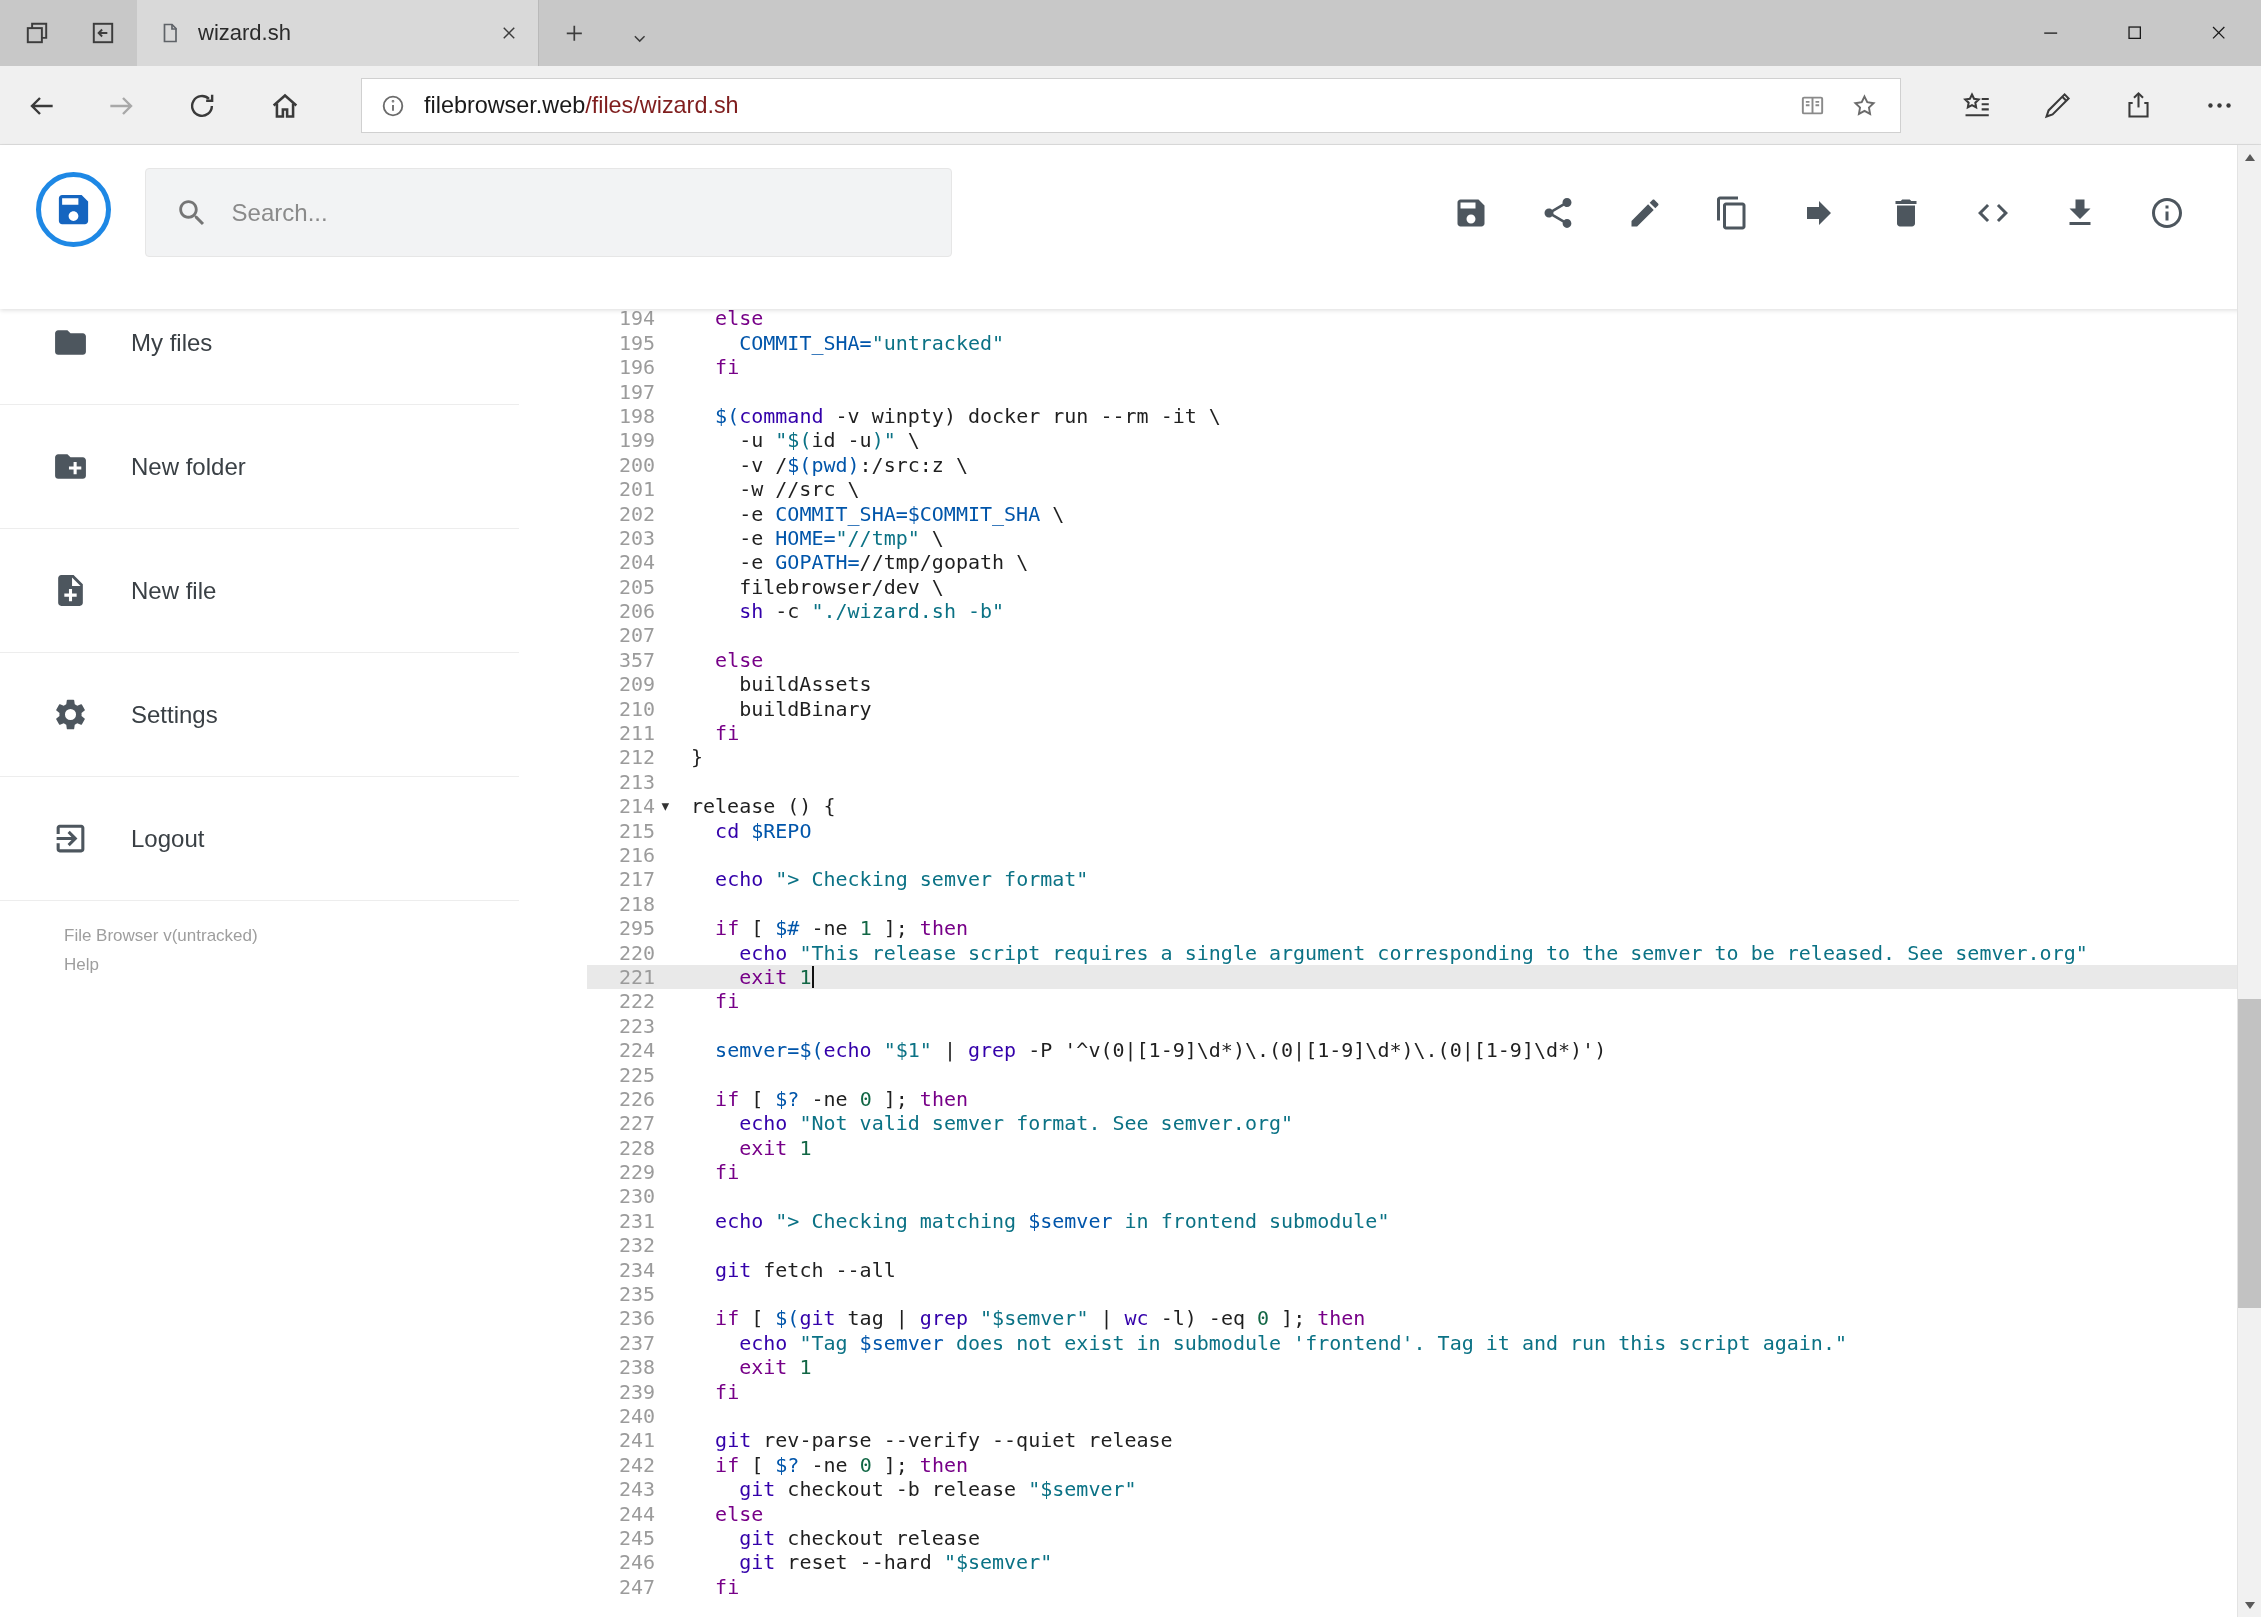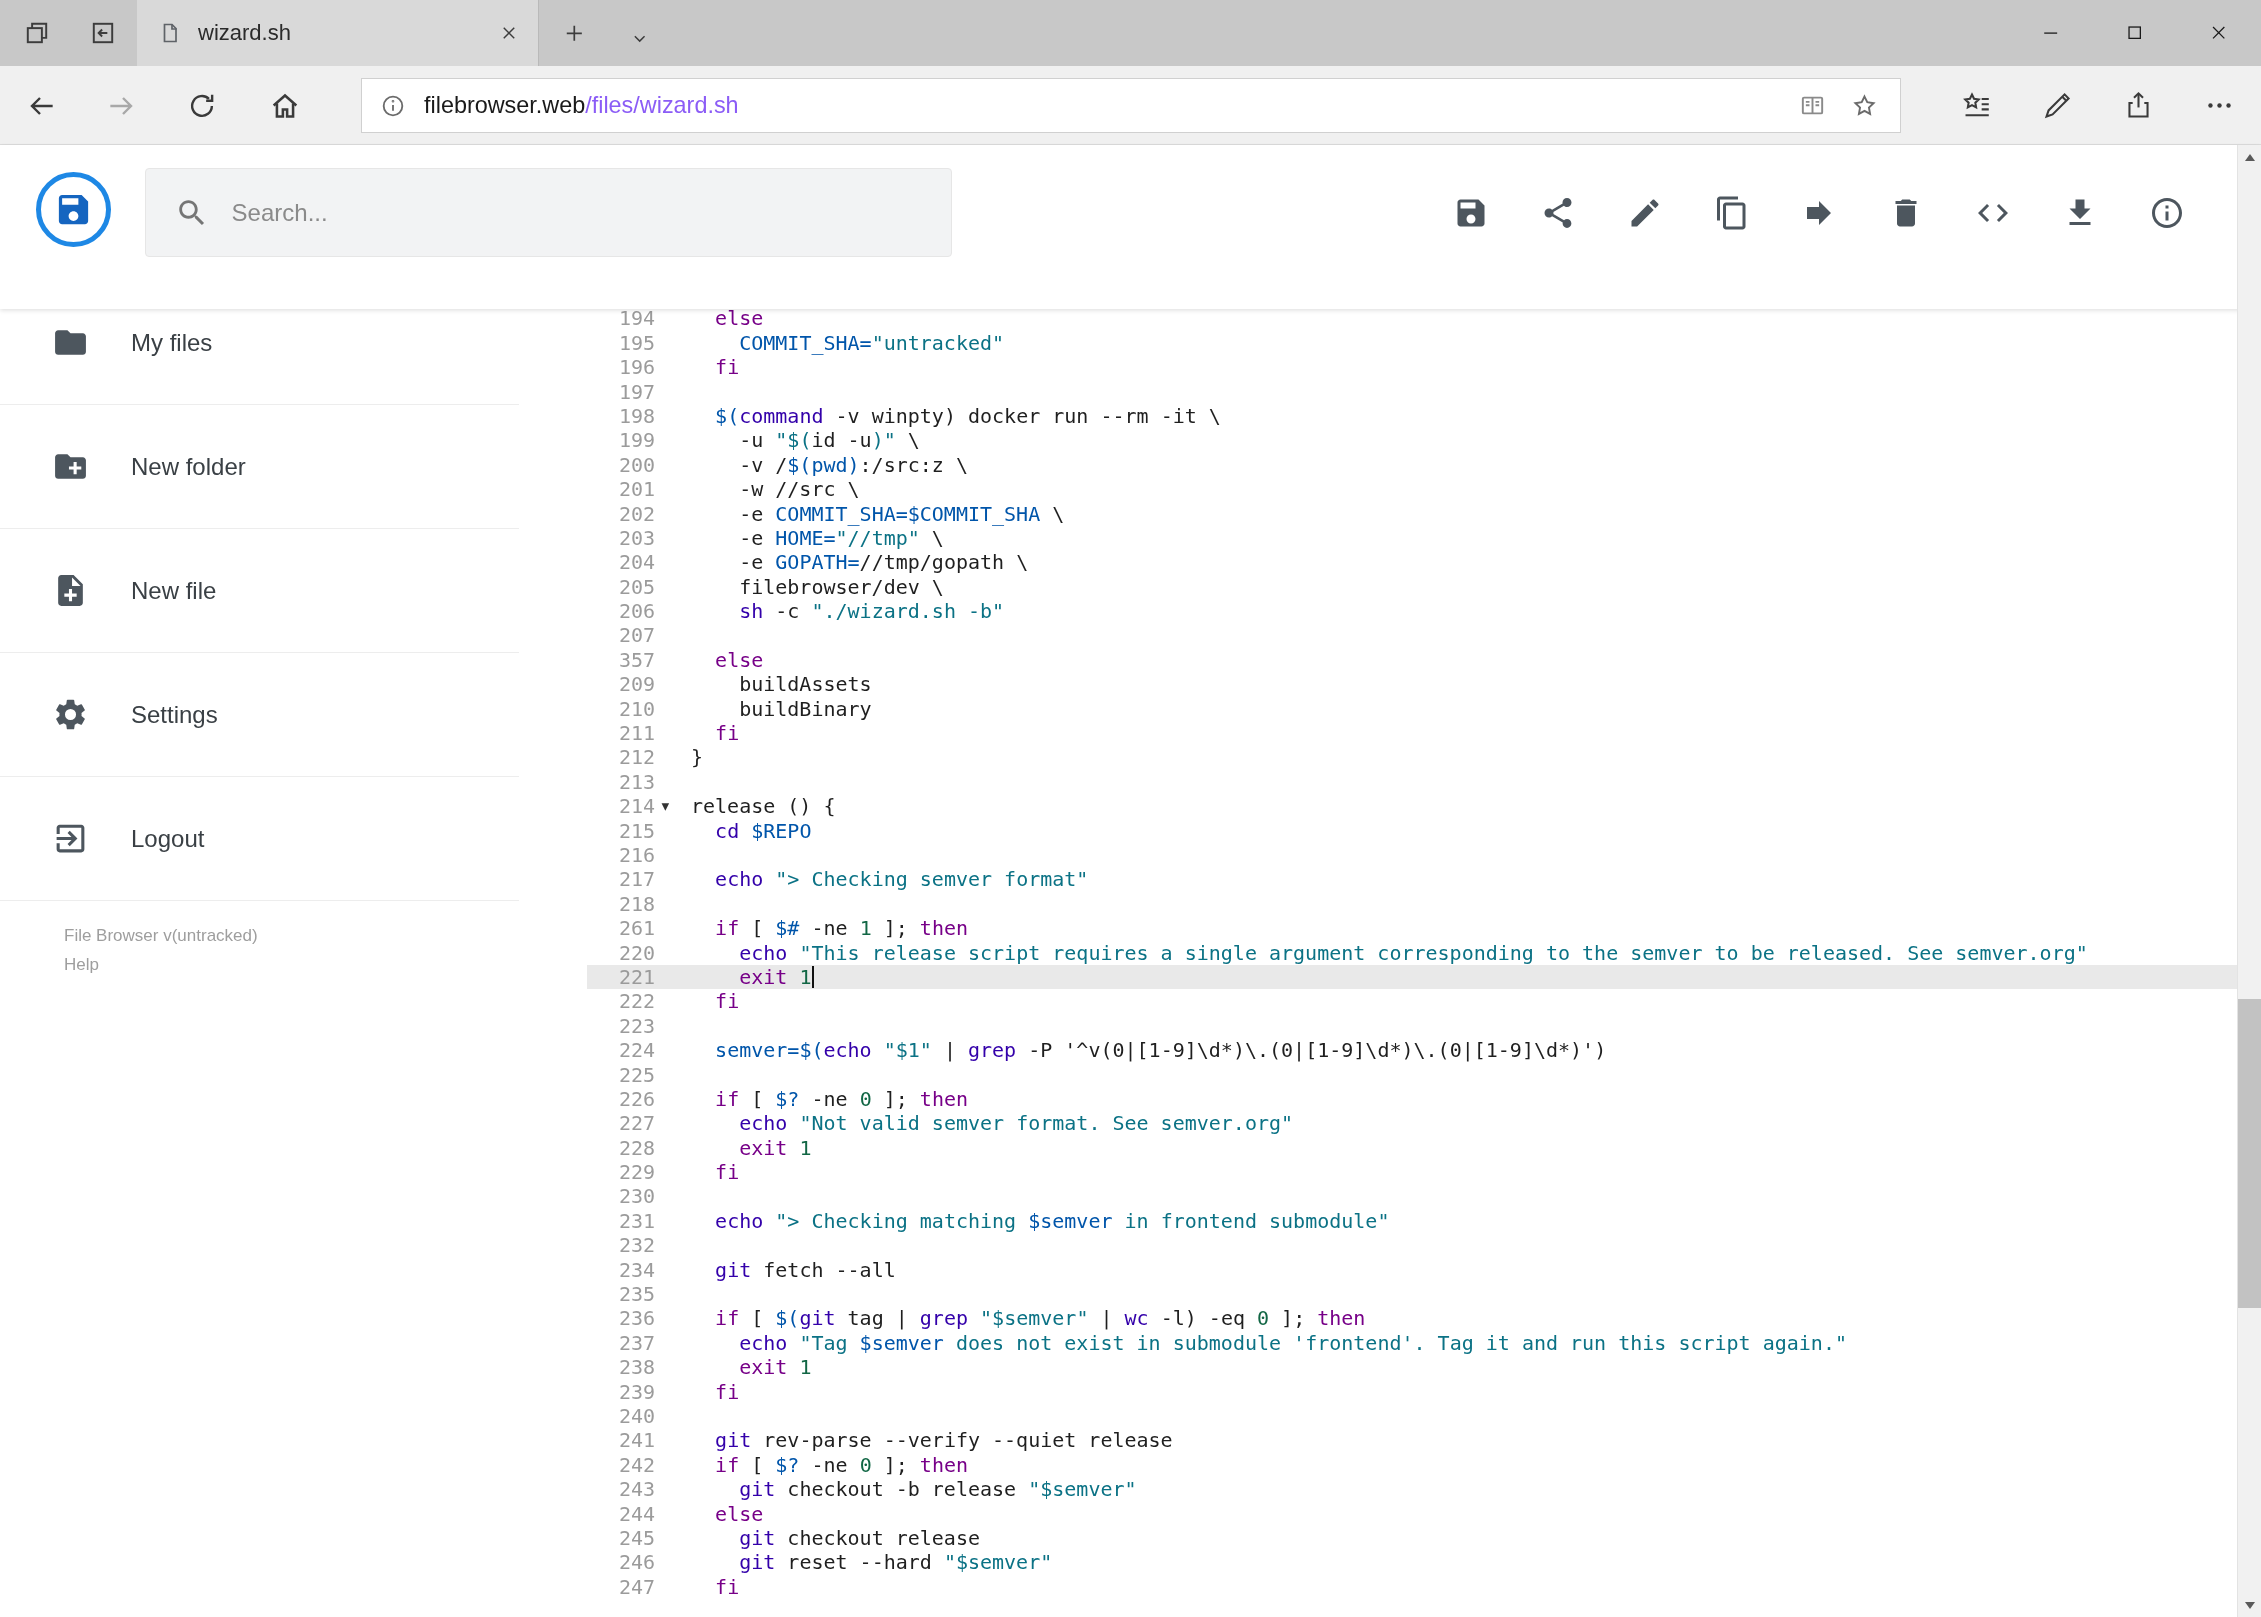--- a/index.html
+++ b/index.html
@@ -23,21 +23,21 @@
 
   
   .navbar { position:absolute; top:66px; left:0; right:0; height:79px; background:#f0f0f0;
             border-bottom:0.8px solid #dcdcdc; }
   .nav-btn { position:absolute; top:17px; width:45px; height:45px; display:flex; align-items:center; justify-content:center;}
   .urlbox { position:absolute; left:361px; top:12px; width:1540px; height:55px; background:#fff;
             border:0.8px solid #d0d0d0; display:flex; align-items:center; }
   .url-info { margin-left:18px; }
   .url-text { margin-left:18px; font-size:23.4px; white-space:nowrap; }
   .url-host { color:#1a1a1a; }
-  .url-path { color:#8b5cf6; }
+  .url-path { color:#7f1d1d; }
   .url-right { position:absolute; right:0; top:0; height:53px; display:flex; align-items:center; gap:22.6px; padding-right:21px;}
   .nav-right { position:absolute; right:19.4px; top:0; height:79px; display:flex; align-items:center; gap:36px; }
 
   
   .app { position:absolute; top:145px; left:0; right:0; bottom:0; background:#fff; }
   .appheader { position:absolute; top:0; left:0; right:0; height:164px; background:#fff;
                box-shadow:0 1.6px 4.8px rgba(0,0,0,.14); z-index:3; }
   .logo { position:absolute; left:36px; top:27.4px; width:75px; height:75px; border-radius:50%;
           border:5.7px solid var(--accent,#1e88e5); background:#fff; display:flex; align-items:center; justify-content:center; }
   .logo svg { fill: var(--logo_inner,#1565c0); }
@@ -352,21 +352,21 @@
         <div class="cm-row"><span class="ln">209</span><span class="fold"></span><span class="code"><span class="t-p">    buildAssets</span></span></div>
         <div class="cm-row"><span class="ln">210</span><span class="fold"></span><span class="code"><span class="t-p">    buildBinary</span></span></div>
         <div class="cm-row"><span class="ln">211</span><span class="fold"></span><span class="code"><span class="t-p">  </span><span class="t-k">fi</span></span></div>
         <div class="cm-row"><span class="ln">212</span><span class="fold"></span><span class="code"><span class="t-p">}</span></span></div>
         <div class="cm-row"><span class="ln">213</span><span class="fold"></span><span class="code"></span></div>
         <div class="cm-row"><span class="ln">214</span><span class="fold">▾</span><span class="code"><span class="t-p">release () {</span></span></div>
         <div class="cm-row"><span class="ln">215</span><span class="fold"></span><span class="code"><span class="t-p">  </span><span class="t-b">cd</span><span class="t-p"> </span><span class="t-v">$REPO</span></span></div>
         <div class="cm-row"><span class="ln">216</span><span class="fold"></span><span class="code"></span></div>
         <div class="cm-row"><span class="ln">217</span><span class="fold"></span><span class="code"><span class="t-p">  </span><span class="t-b">echo</span><span class="t-p"> </span><span class="t-s">"&gt; Checking semver format"</span></span></div>
         <div class="cm-row"><span class="ln">218</span><span class="fold"></span><span class="code"></span></div>
-        <div class="cm-row"><span class="ln">261</span><span class="fold"></span><span class="code"><span class="t-p">  </span><span class="t-k">if</span><span class="t-p"> [ </span><span class="t-v">$#</span><span class="t-p"> -ne </span><span class="t-n">1</span><span class="t-p"> ]; </span><span class="t-k">then</span></span></div>
+        <div class="cm-row"><span class="ln">295</span><span class="fold"></span><span class="code"><span class="t-p">  </span><span class="t-k">if</span><span class="t-p"> [ </span><span class="t-v">$#</span><span class="t-p"> -ne </span><span class="t-n">1</span><span class="t-p"> ]; </span><span class="t-k">then</span></span></div>
         <div class="cm-row"><span class="ln">220</span><span class="fold"></span><span class="code"><span class="t-p">    </span><span class="t-b">echo</span><span class="t-p"> </span><span class="t-s">"This release script requires a single argument corresponding to the semver to be released. See semver.org"</span></span></div>
         <div class="cm-row active"><span class="ln">221</span><span class="fold"></span><span class="code"><span class="t-p">    </span><span class="t-k">exit</span><span class="t-p"> </span><span class="t-n">1</span><span class="cursor"></span></span></div>
         <div class="cm-row"><span class="ln">222</span><span class="fold"></span><span class="code"><span class="t-p">  </span><span class="t-k">fi</span></span></div>
         <div class="cm-row"><span class="ln">223</span><span class="fold"></span><span class="code"></span></div>
         <div class="cm-row"><span class="ln">224</span><span class="fold"></span><span class="code"><span class="t-p">  </span><span class="t-v">semver=$(</span><span class="t-b">echo</span><span class="t-p"> </span><span class="t-s">"$1"</span><span class="t-p"> | </span><span class="t-b">grep</span><span class="t-p"> -P '^v(0|[1-9]\d*)\.(0|[1-9]\d*)\.(0|[1-9]\d*)')</span></span></div>
         <div class="cm-row"><span class="ln">225</span><span class="fold"></span><span class="code"></span></div>
         <div class="cm-row"><span class="ln">226</span><span class="fold"></span><span class="code"><span class="t-p">  </span><span class="t-k">if</span><span class="t-p"> [ </span><span class="t-v">$?</span><span class="t-p"> -ne </span><span class="t-n">0</span><span class="t-p"> ]; </span><span class="t-k">then</span></span></div>
         <div class="cm-row"><span class="ln">227</span><span class="fold"></span><span class="code"><span class="t-p">    </span><span class="t-b">echo</span><span class="t-p"> </span><span class="t-s">"Not valid semver format. See semver.org"</span></span></div>
         <div class="cm-row"><span class="ln">228</span><span class="fold"></span><span class="code"><span class="t-p">    </span><span class="t-k">exit</span><span class="t-p"> </span><span class="t-n">1</span></span></div>
         <div class="cm-row"><span class="ln">229</span><span class="fold"></span><span class="code"><span class="t-p">  </span><span class="t-k">fi</span></span></div>

